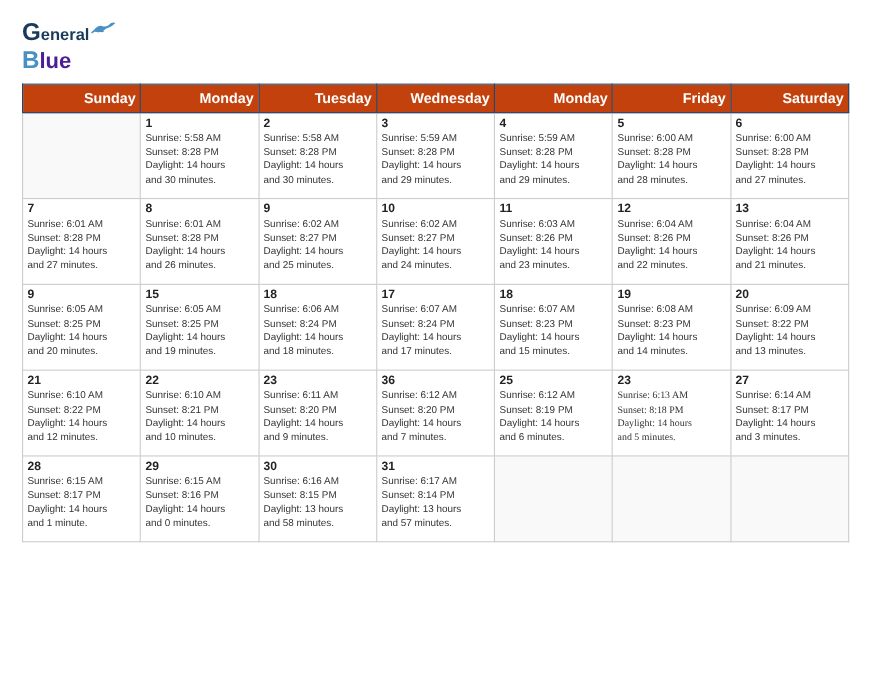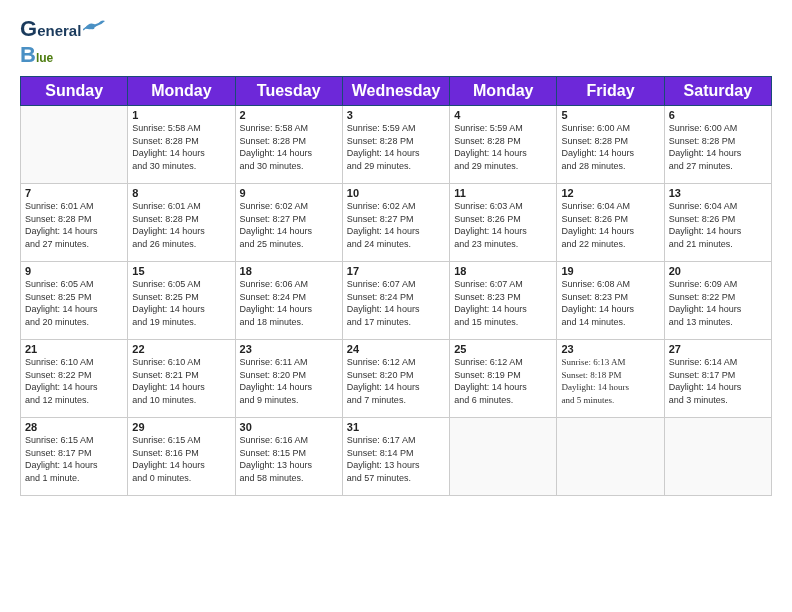--- a/index.html
+++ b/index.html
@@ -39,26 +39,26 @@
       font-size: 15px;
       color: #333;
       margin-top: 2px;
     }
     .calendar {
       width: 100%;
       border-collapse: collapse;
       table-layout: fixed;
     }
     .calendar th {
-      background: #6d28d9;
+      background: #c2410c;
       color: #fff;
-      font-size: 16px;
+      font-size: 13px;
       font-weight: bold;
       padding: 5px 4px;
-      text-align: center;
+      text-align: right;
       border: 1px solid #1a4a76;
     }
     .calendar td {
       border: 1px solid #ccc;
       vertical-align: top;
       padding: 3px 4px;
       font-size: 9.5px;
       color: #222;
       height: 78px;
       background: #fff;
@@ -87,23 +87,23 @@
       font-size: 22px;
       font-weight: bold;
       color: #4a90c4;
     }
     .logo-eneral {
       font-size: 15px;
       font-weight: bold;
       color: #1a3a5c;
     }
     .logo-lue {
-      font-size: 12px;
-      font-weight: bold;
-      color: #4d7c0f;
+      font-size: 20px;
+      font-weight: bold;
+      color: #4c1d95;
     }
     .logo-lines {
       display: flex;
       flex-direction: column;
     }
     .logo-line1 {
       display: flex;
       align-items: baseline;
     }
     .logo-line2 {
@@ -318,21 +318,21 @@
 and 10 minutes.</div>
           </td>
           <td>
             <span class="day-number">23</span>
             <div class="day-info" style="white-space: pre-line;">Sunrise: 6:11 AM
 Sunset: 8:20 PM
 Daylight: 14 hours
 and 9 minutes.</div>
           </td>
           <td>
-            <span class="day-number">24</span>
+            <span class="day-number">36</span>
             <div class="day-info" style="white-space: pre-line;">Sunrise: 6:12 AM
 Sunset: 8:20 PM
 Daylight: 14 hours
 and 7 minutes.</div>
           </td>
           <td>
             <span class="day-number">25</span>
             <div class="day-info" style="white-space: pre-line;">Sunrise: 6:12 AM
 Sunset: 8:19 PM
 Daylight: 14 hours

